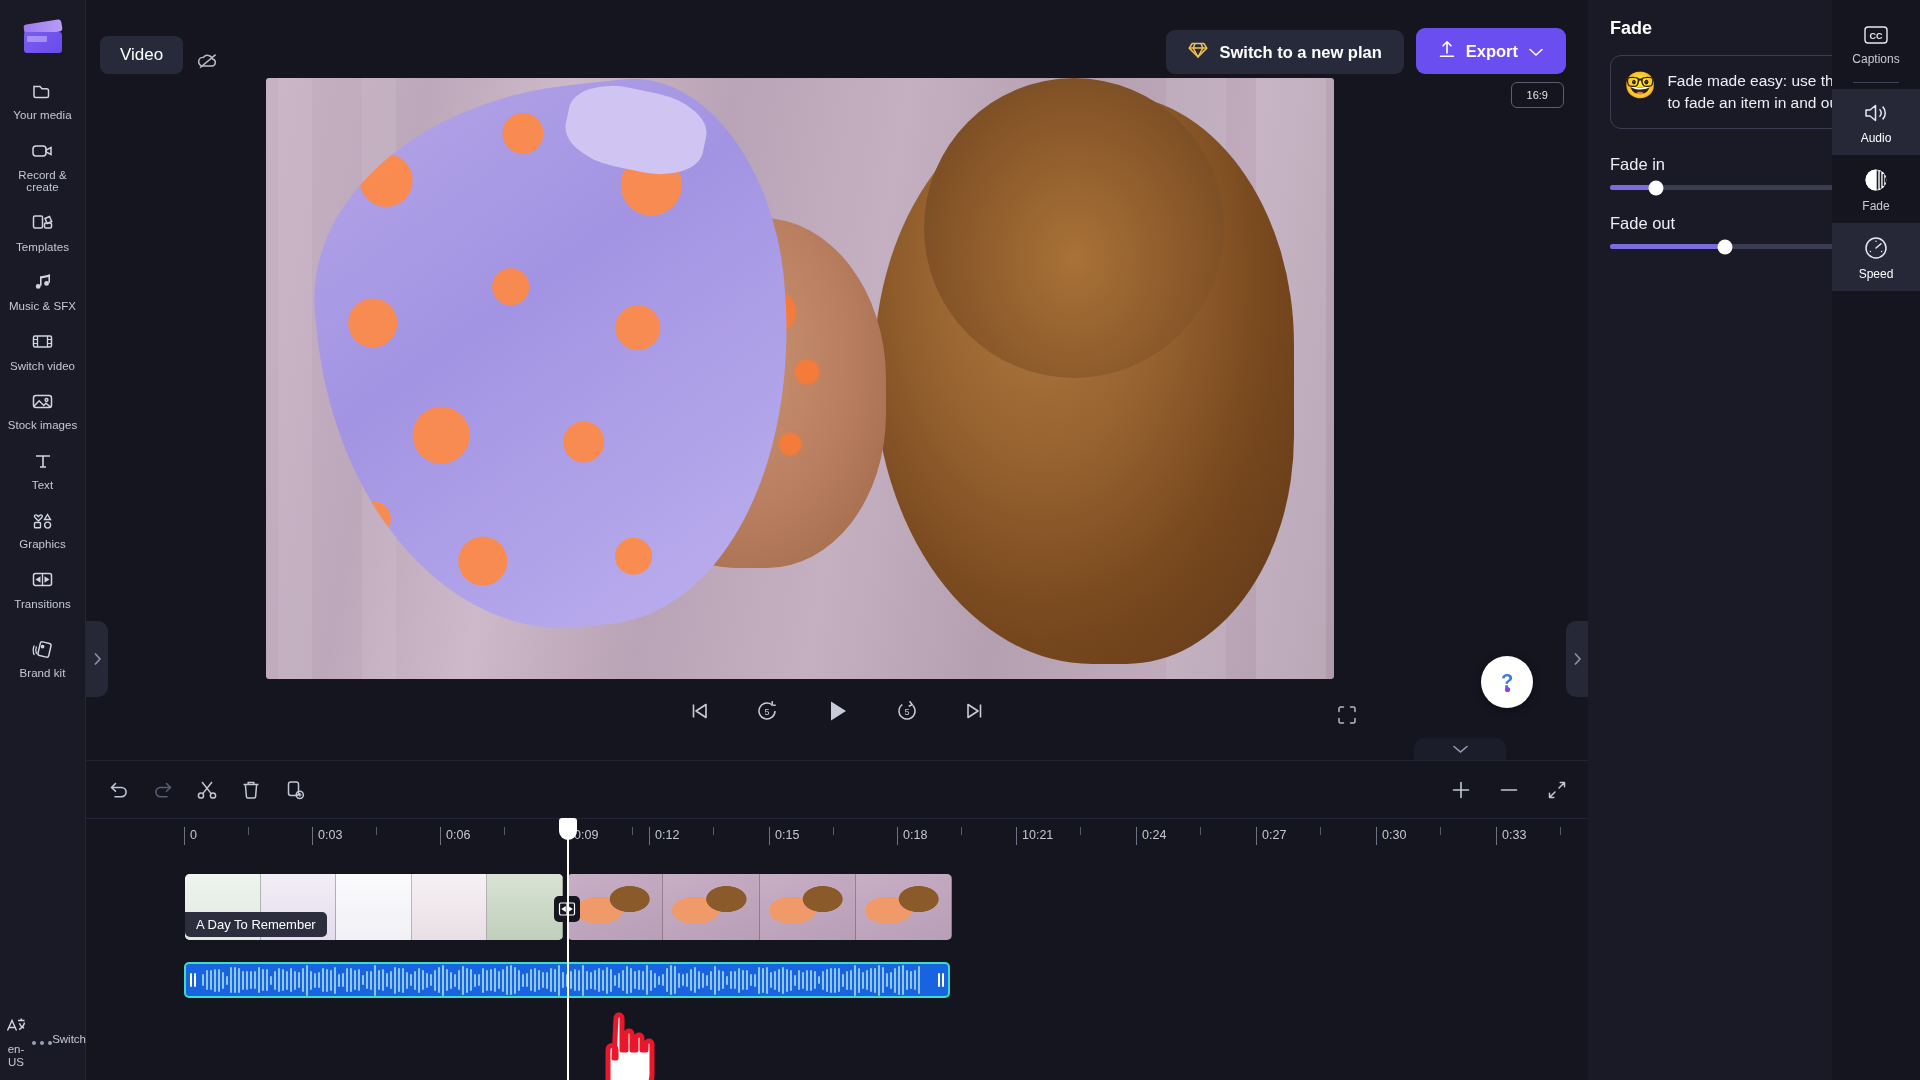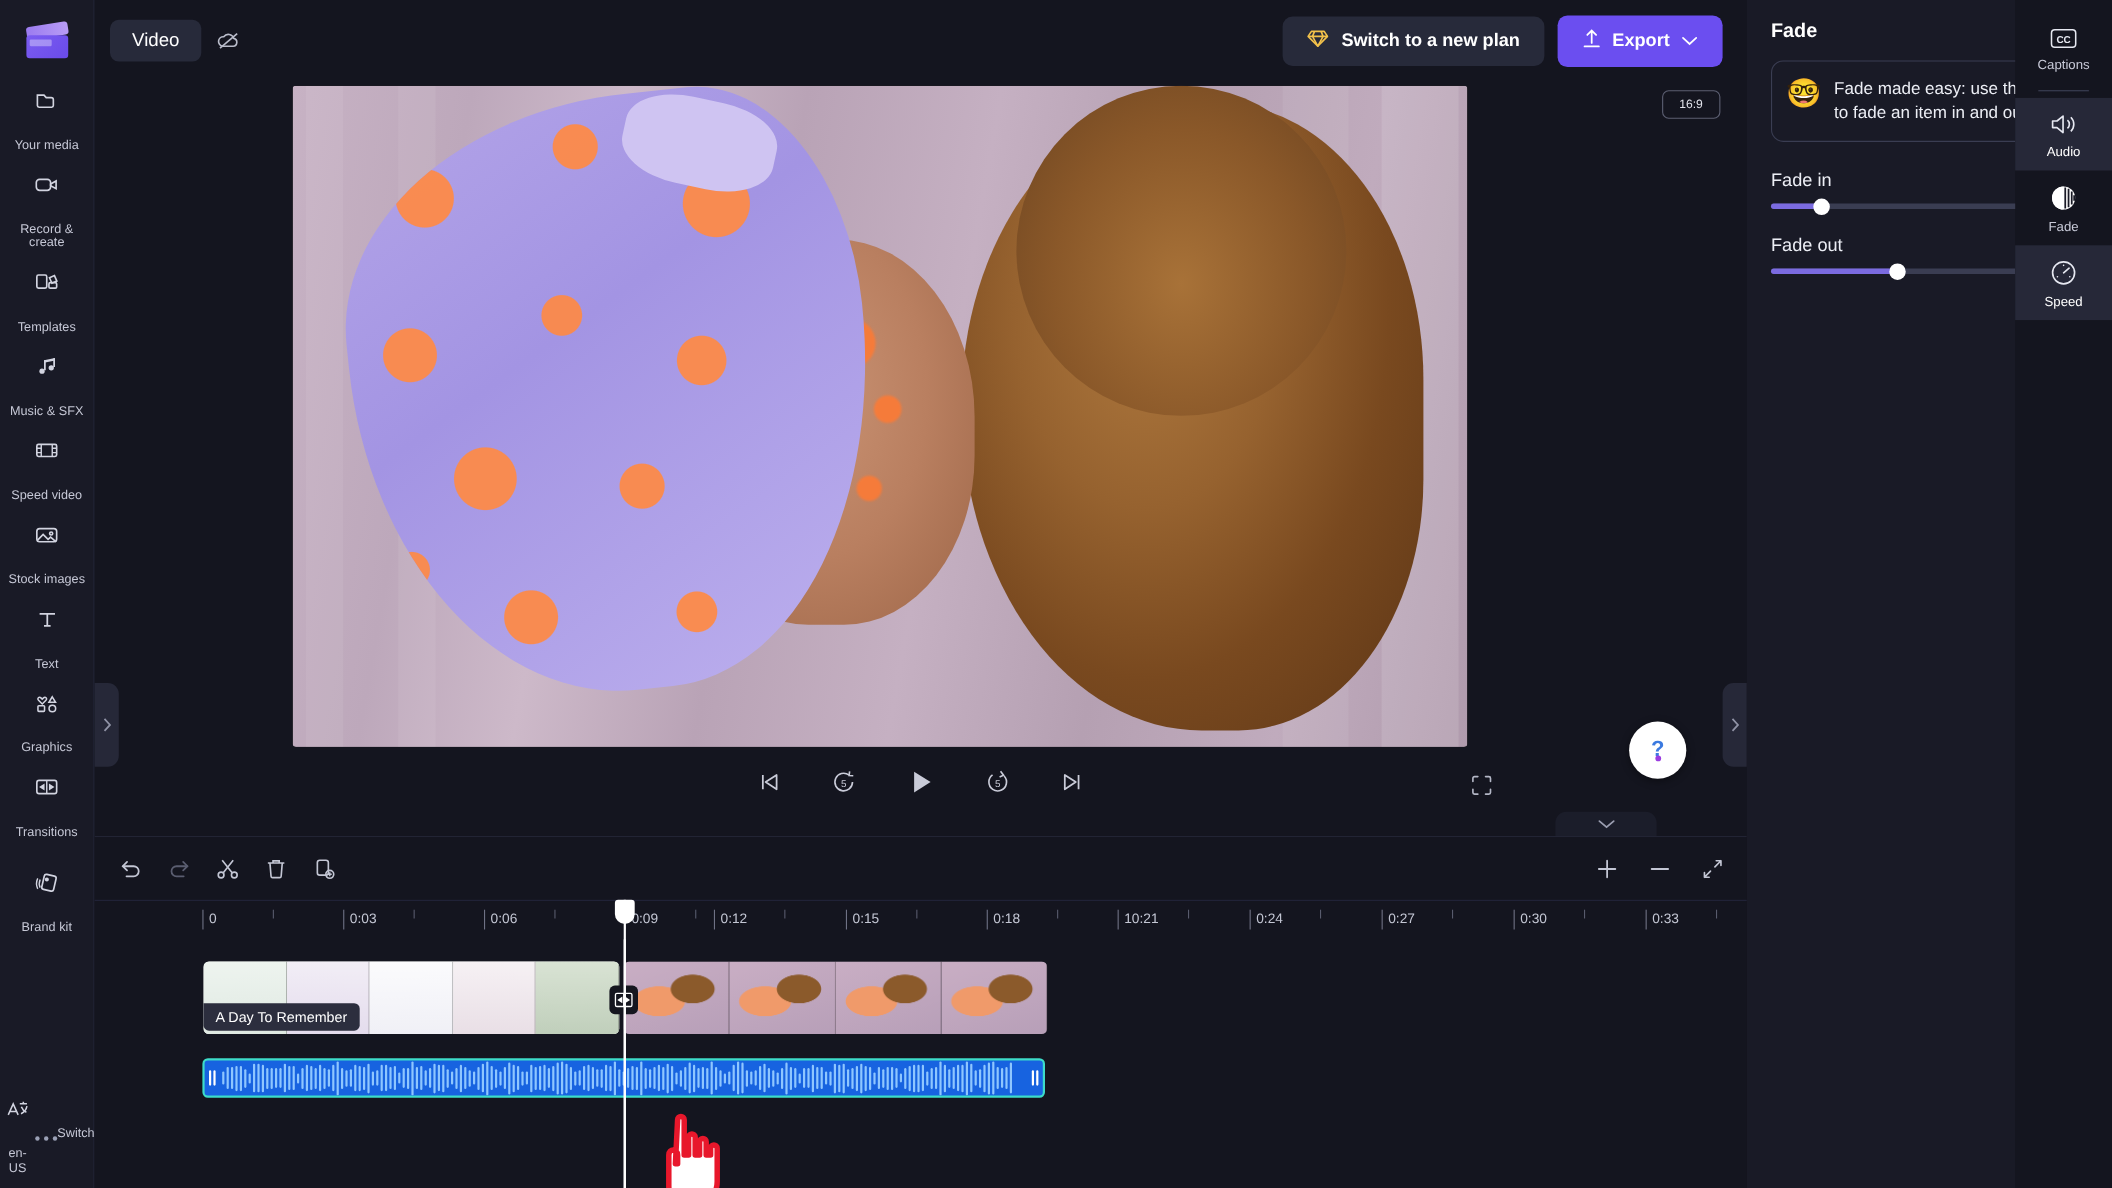--- a/index.html
+++ b/index.html
@@ -34,21 +34,21 @@
     position: absolute; left: 1px; top: 16px; width: 38px; height: 21px;
     background: linear-gradient(135deg,#7b5cf0,#6a4bea);
     border-radius: 3px;
   }
   .logo .stripe {
     position: absolute; left: 4px; top: 20px; width: 20px; height: 6px;
     background: rgba(255,255,255,.35); border-radius: 1px;
   }
   .nav-item {
     width: 86px; padding: 8px 2px 6px; display: flex; flex-direction: column;
-    align-items: center; cursor: pointer; gap: 22px;
+    align-items: center; cursor: pointer; gap: 5px;
     margin-bottom: 2px;
   }
   .nav-item .ico {
     width: 26px; height: 26px; display: flex; align-items: center; justify-content: center;
     color: #d2d4e0;
   }
   .nav-item .lbl {
     font-size: 11.5px; color: #c6c8d6; text-align: center; line-height: 12.5px;
     letter-spacing: .05px;
   }
@@ -62,21 +62,21 @@
 
   
   .main {
     flex: 1 1 auto; height: 1080px; position: relative;
     background: #14151f; display: flex; flex-direction: column;
     min-width: 0;
   }
 
   
   .topbar {
-    height: 74px; flex: 0 0 74px; display: flex; align-items: center;
+    height: 74px; flex: 0 0 74px; display: flex; align-items: flex-end;
     padding: 0 22px 0 14px; gap: 12px;
   }
   .pill-video {
     background: #272a3a; color:#ffffff; font-size: 17px;
     padding: 9px 20px; border-radius: 8px; cursor:pointer;
   }
   .cloud-off { color:#b9bcca; display:flex; align-items:center; cursor:pointer; }
   .spacer { flex:1 1 auto; }
   .btn-plan {
     display:flex; align-items:center; gap:11px;
@@ -367,21 +367,21 @@
       <span class="lbl">Music &amp; SFX</span>
     </div>
     <div class="nav-item">
       <span class="ico">
           <svg width="25" height="25" viewBox="0 0 25 25" fill="none" stroke="currentColor" stroke-width="1.5">
             <rect x="3.5" y="7" width="18" height="11" rx="1.5"></rect>
             <path d="M7.5 7v11M17.5 7v11" stroke-width="1.3"></path>
             <path d="M3.5 10.5h4M3.5 14.5h4M17.5 10.5h4M17.5 14.5h4" stroke-width="1.2"></path>
           </svg>
         </span>
-      <span class="lbl">Speed video</span>
+      <span class="lbl">Switch video</span>
     </div>
     <div class="nav-item">
       <span class="ico">
           <svg width="25" height="25" viewBox="0 0 25 25" fill="none" stroke="currentColor" stroke-width="1.5">
             <rect x="3.5" y="6.5" width="18" height="12" rx="2.5"></rect>
             <circle cx="16.5" cy="11" r="1.4"></circle>
             <path d="M4.2 17l5-5.2 4.5 4.6 2.3-2.1 5 4.3"></path>
           </svg>
         </span>
       <span class="lbl">Stock images</span>

